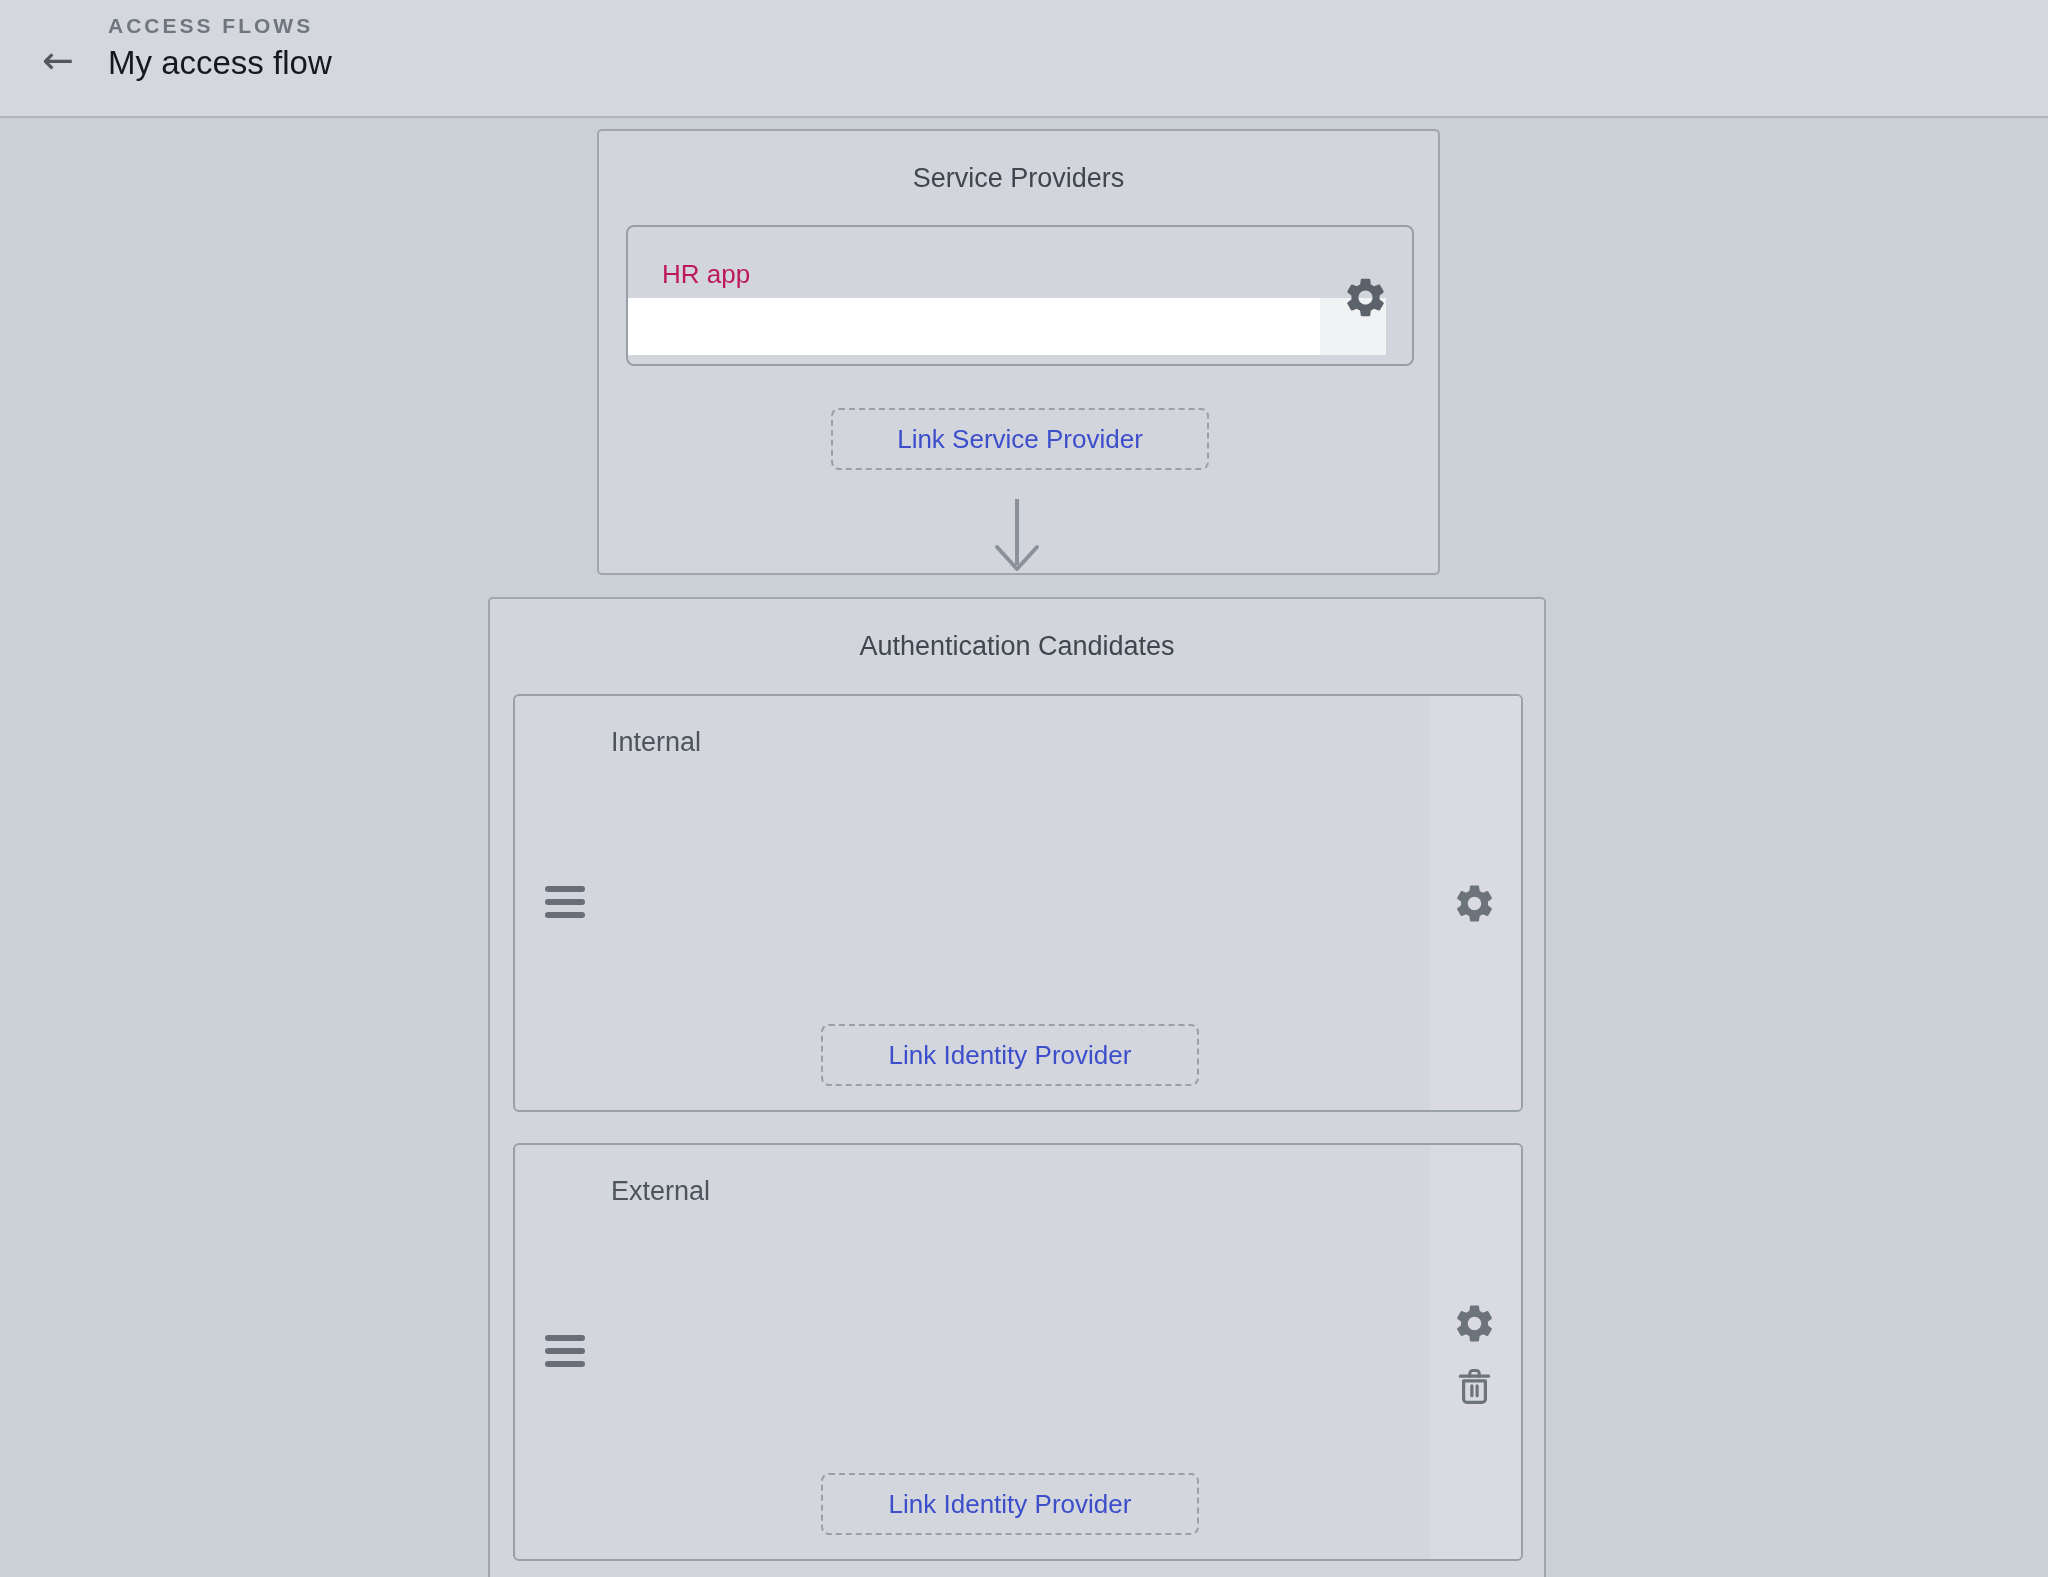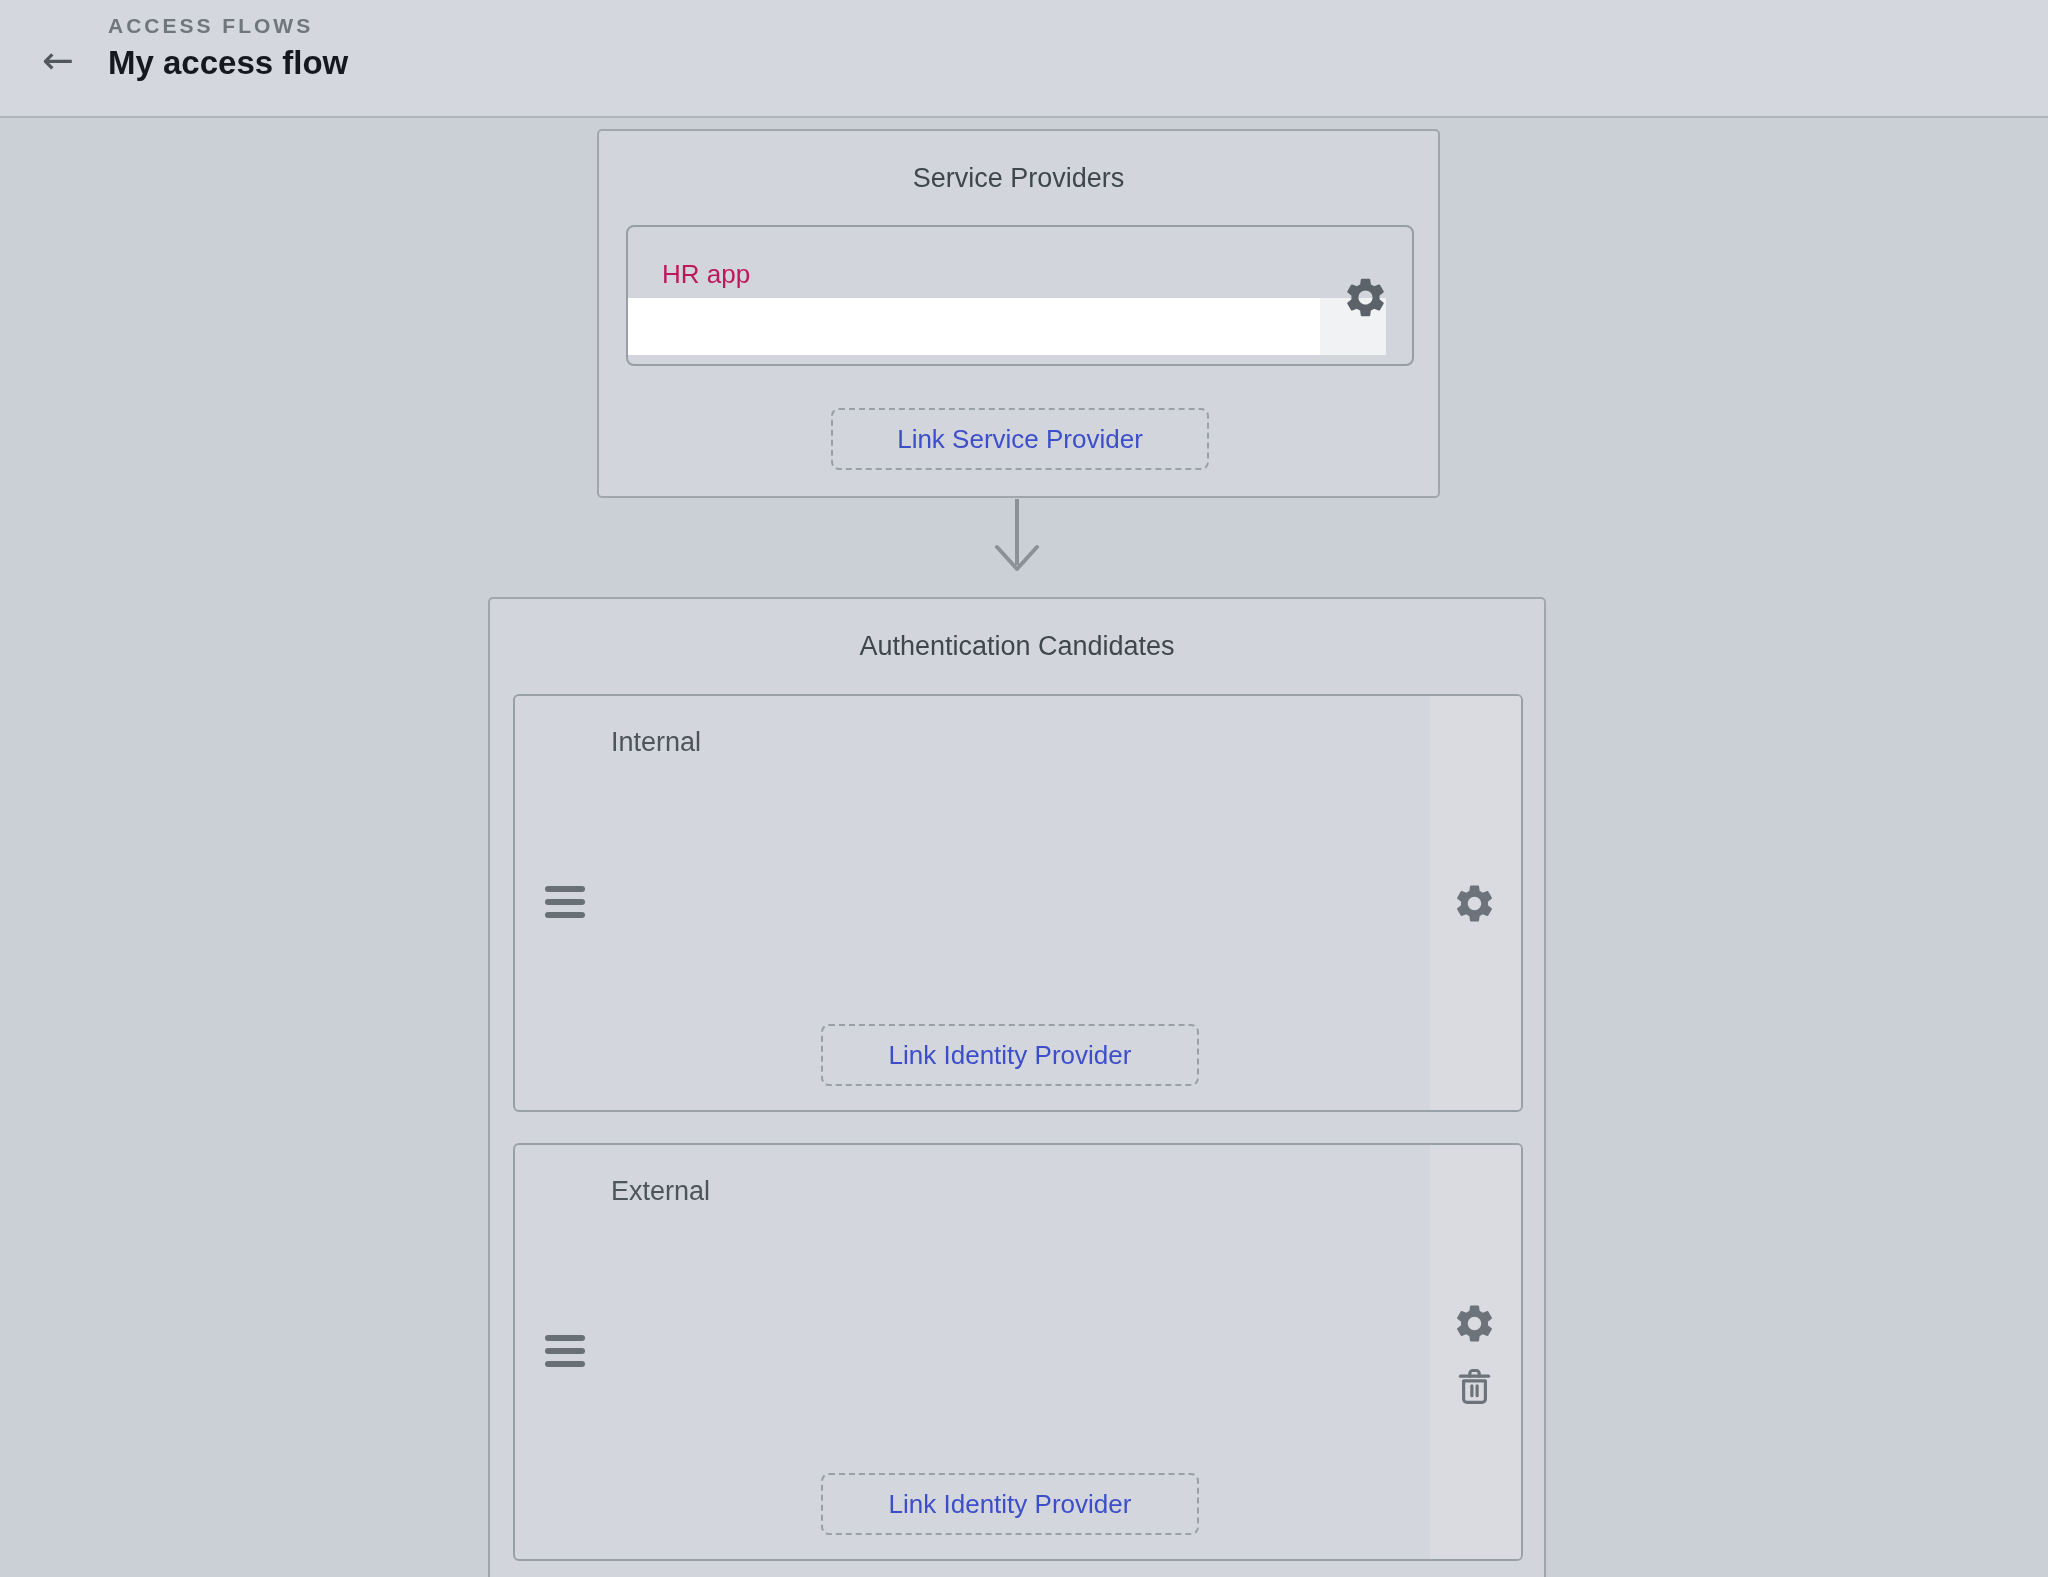--- a/index.html
+++ b/index.html
@@ -18,21 +18,21 @@
     position:absolute; left:30px; top:32px; width:56px; height:56px;
     background:none; border:none; font-size:38px; color:#51575d; cursor:pointer;
     line-height:56px; text-align:center; font-family:"DejaVu Sans", sans-serif;
   }
   .eyebrow {
     position:absolute; left:108px; top:14px;
     font-size:21px; font-weight:bold; letter-spacing:3px; color:#70767d;
   }
   .page-title {
     position:absolute; left:108px; top:44px;
-    font-size:33px; font-weight:bold; color:#15191e;
+    font-size:33px; font-weight:normal; color:#15191e;
   }
 
   
   .flow-box {
     position:absolute; background:#d2d5dc;
     border:2px solid #a1a6ad; border-radius:5px;
   }
   .box-title {
     position:absolute; left:0; right:0; top:32px;
     text-align:center; font-size:27px; color:#3f464d;
@@ -43,21 +43,21 @@
   }
   .link-btn {
     position:absolute; background:transparent;
     border:2px dashed #9aa0a7; border-radius:8px;
     color:#3d4ecb; font-size:26px; cursor:pointer;
     display:flex; align-items:center; justify-content:center;
     font-family:"Liberation Sans", sans-serif;
   }
 
   
-  .sp-box { left:597px; top:129px; width:843px; height:369px; }
+  .sp-box { left:597px; top:129px; width:843px; height:446px; }
   .sp-card { left:27px; top:94px; width:788px; height:141px; }
   .sp-name { position:absolute; left:34px; top:32px; font-size:26px; color:#be185d; }
   .sp-band { position:absolute; left:0px; top:71px; width:692px; height:57px; background:#ffffff; }
   .sp-band-fade { position:absolute; left:692px; top:71px; width:66px; height:57px; background:#f0f2f4; }
   .sp-desc {
     position:absolute; left:23px; top:71px; height:57px; line-height:57px;
     font-size:23px; color:#8a8e94; white-space:nowrap;
   }
   .sp-gear { position:absolute; left:714px; top:47px; width:47px; height:47px; border:none; background:none; cursor:pointer; }
   .sp-link { left:232px; top:277px; width:378px; height:62px; }

